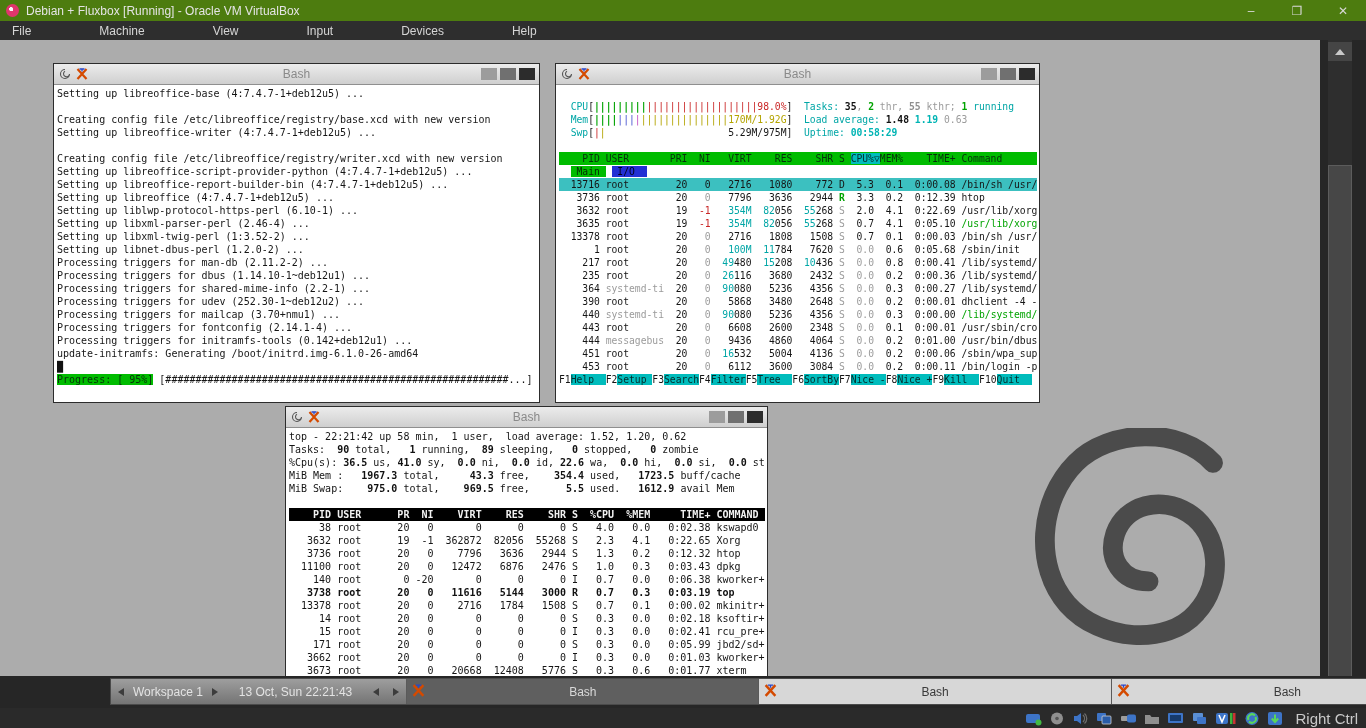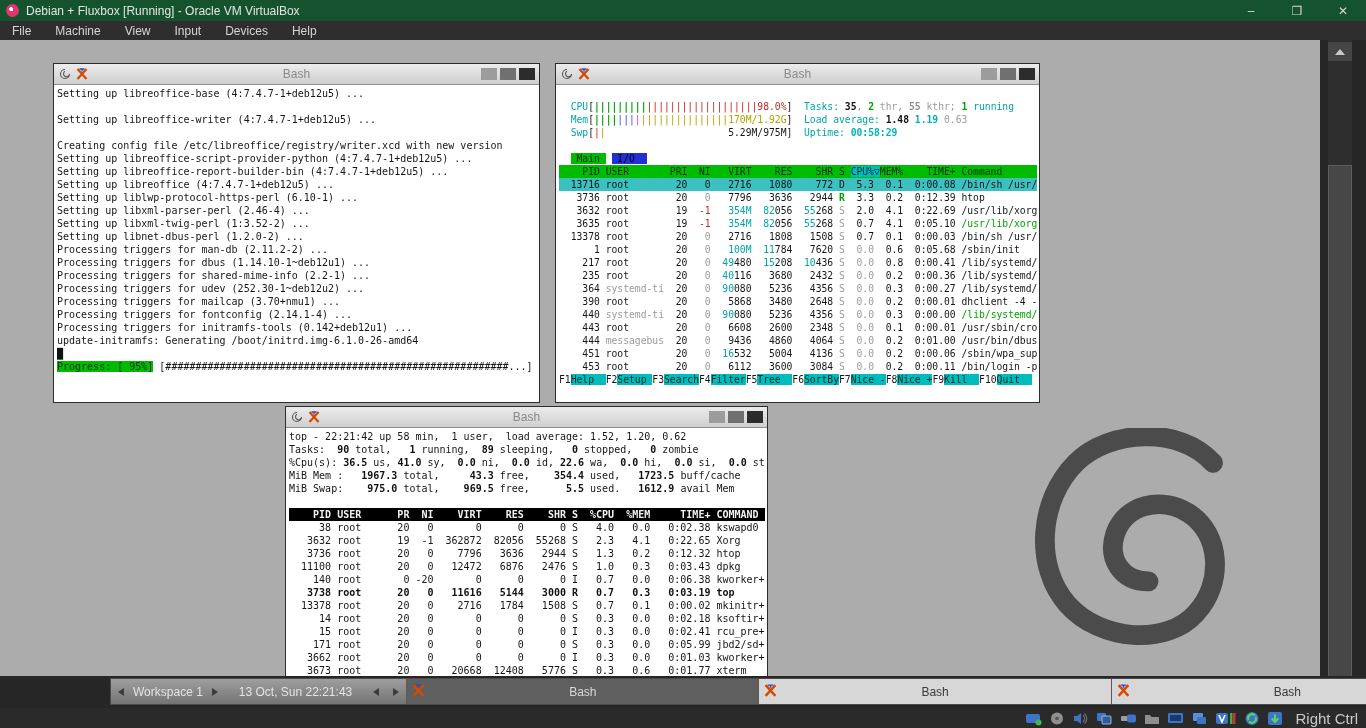--- a/index.html
+++ b/index.html
@@ -2,29 +2,29 @@
 <html><head>
 <meta charset="utf-8">
 <style>
   * { margin:0; padding:0; box-sizing:border-box; }
   html,body { width:1366px; height:728px; overflow:hidden; background:#262626;
               font-family:"Liberation Sans", sans-serif; }
   body { position:relative; }
 
   
   .vbx-titlebar { position:absolute; left:0; top:0; width:1366px; height:21px;
-    background:#14532d; display:flex; align-items:center; color:#e4e4e4; font-size:12px; }
+    background:#4d7c0f; display:flex; align-items:center; color:#e4e4e4; font-size:12px; }
   .vbx-logo { width:13px; height:13px; border-radius:50%; margin:0 7px 0 6px;
     background:radial-gradient(circle at 40% 40%, #f6f6f6 0 18%, #e0356d 20% 100%); }
   .vbx-title { flex:0 0 auto; }
   .vbx-controls { margin-left:auto; display:flex; }
   .vbx-controls span { width:46px; height:21px; display:flex; align-items:center;
     justify-content:center; color:#d8d8d8; font-size:12px; }
   .vbx-menubar { position:absolute; left:0; top:21px; width:1366px; height:19px;
-    background:#2e2e2e; display:flex; align-items:center; color:#d6d6d6; font-size:12px; }
+    background:#2e2e2e; display:flex; align-items:center; color:#d6d6d6; font-size:12px;gap:44px; }
   .vbx-menubar span { padding:0 12px; }
 
   
   .desktop { position:absolute; left:0; top:40px; width:1320px; height:636px;
     background:#acacac; overflow:hidden; }
   .debian-swirl { position:absolute; left:1030px; top:388px; width:208px; height:232px; }
 
   
   .xwin { position:absolute; border:1px solid #2c2c2c; background:#fff; }
   .xtitle { height:21px; background:linear-gradient(#ececec,#cfcfcf);
@@ -144,20 +144,21 @@
       <span class="xtitle-text">Bash</span>
       <span class="xbtns">
         <i class="b1"></i>
         <i class="b2"></i>
         <i class="b3"></i>
       </span>
     </div>
     <div class="term">
         <div class="ln"><span class="sg-p">Setting up libreoffice-base (4:7.4.7-1+deb12u5) ...</span></div>
         <div class="ln"></div>
+        <div class="ln"><span class="sg-p">Creating config file /etc/libreoffice/registry/base.xcd with new version</span></div>
         <div class="ln"><span class="sg-p">Setting up libreoffice-writer (4:7.4.7-1+deb12u5) ...</span></div>
         <div class="ln"></div>
         <div class="ln"><span class="sg-p">Creating config file /etc/libreoffice/registry/writer.xcd with new version</span></div>
         <div class="ln"><span class="sg-p">Setting up libreoffice-script-provider-python (4:7.4.7-1+deb12u5) ...</span></div>
         <div class="ln"><span class="sg-p">Setting up libreoffice-report-builder-bin (4:7.4.7-1+deb12u5) ...</span></div>
         <div class="ln"><span class="sg-p">Setting up libreoffice (4:7.4.7-1+deb12u5) ...</span></div>
         <div class="ln"><span class="sg-p">Setting up liblwp-protocol-https-perl (6.10-1) ...</span></div>
         <div class="ln"><span class="sg-p">Setting up libxml-parser-perl (2.46-4) ...</span></div>
         <div class="ln"><span class="sg-p">Setting up libxml-twig-perl (1:3.52-2) ...</span></div>
         <div class="ln"><span class="sg-p">Setting up libnet-dbus-perl (1.2.0-2) ...</span></div>
@@ -193,30 +194,30 @@
         <i class="b2"></i>
         <i class="b3"></i>
       </span>
     </div>
     <div class="term small">
         <div class="ln"></div>
         <div class="ln"><span class="sg-c">  CPU</span><span class="sg-p">[</span><span class="sg-g">|||||||||</span><span class="sg-r">|||||||||||||||||||</span><span class="sg-r">98.0%</span><span class="sg-p">]  </span><span class="sg-c">Tasks: </span><span class="sg-b">35</span><span class="sg-gy">, </span><span class="sg-g">2</span><span class="sg-gy"> thr, </span><span class="sg-gyb">55</span><span class="sg-gy"> kthr; </span><span class="sg-g">1</span><span class="sg-c"> running</span></div>
         <div class="ln"><span class="sg-c">  Mem</span><span class="sg-p">[</span><span class="sg-g">||||</span><span class="sg-bl">|||</span><span class="sg-mg">|</span><span class="sg-y">|||||||||||||||170M/1.92G</span><span class="sg-p">]  </span><span class="sg-c">Load average: </span><span class="sg-b">1.48 </span><span class="sg-cb">1.19 </span><span class="sg-gy">0.63</span></div>
         <div class="ln"><span class="sg-c">  Swp</span><span class="sg-p">[</span><span class="sg-r">|</span><span class="sg-y">|</span><span class="sg-p">                     5.29M/975M]  </span><span class="sg-c">Uptime: </span><span class="sg-cb">00:58:29</span></div>
         <div class="ln"></div>
+        <div class="ln hg"><span class="sg-hg">    PID USER       PRI  NI   VIRT    RES    SHR S </span><span class="sg-hc">CPU%▽</span><span class="sg-hg">MEM%    TIME+ Command</span></div>
         <div class="ln"><span class="sg-p">  </span><span class="sg-tabg"> Main </span><span class="sg-p"> </span><span class="sg-tabb"> I/O  </span></div>
-        <div class="ln hg"><span class="sg-hg">    PID USER       PRI  NI   VIRT    RES    SHR S </span><span class="sg-hc">CPU%▽</span><span class="sg-hg">MEM%    TIME+ Command</span></div>
         <div class="ln sel"><span class="sg-p">  13716 root        20   0   2716   1080    772 D  5.3  0.1  0:00.08 /bin/sh /usr/</span></div>
         <div class="ln"><span class="sg-p">   3736 root        20 </span><span class="sg-gy">  0</span><span class="sg-p">   7796   3636   2944 </span><span class="sg-g">R</span><span class="sg-p">  3.3  0.2  0:12.39 htop</span></div>
         <div class="ln"><span class="sg-p">   3632 root        19 </span><span class="sg-r"> -1</span><span class="sg-p"> </span><span class="sg-c">  354M</span><span class="sg-p"> </span><span class="sg-c"> 82</span><span class="sg-p">056</span><span class="sg-p"> </span><span class="sg-c"> 55</span><span class="sg-p">268</span><span class="sg-p"> </span><span class="sg-gy">S</span><span class="sg-p">  2.0  4.1  0:22.69 /usr/lib/xorg</span></div>
         <div class="ln"><span class="sg-p">   3635 root        19 </span><span class="sg-r"> -1</span><span class="sg-p"> </span><span class="sg-c">  354M</span><span class="sg-p"> </span><span class="sg-c"> 82</span><span class="sg-p">056</span><span class="sg-p"> </span><span class="sg-c"> 55</span><span class="sg-p">268</span><span class="sg-p"> </span><span class="sg-gy">S</span><span class="sg-p">  0.7  4.1  0:05.10 </span><span class="sg-gc">/usr/lib/xorg</span></div>
         <div class="ln"><span class="sg-p">  13378 root        20 </span><span class="sg-gy">  0</span><span class="sg-p">   2716   1808   1508 </span><span class="sg-gy">S</span><span class="sg-p">  0.7  0.1  0:00.03 /bin/sh /usr/</span></div>
         <div class="ln"><span class="sg-p">      1 root        20 </span><span class="sg-gy">  0</span><span class="sg-p"> </span><span class="sg-c">  100M</span><span class="sg-p"> </span><span class="sg-c"> 11</span><span class="sg-p">784</span><span class="sg-p">   7620 </span><span class="sg-gy">S</span><span class="sg-gy">  0.0</span><span class="sg-p">  0.6  0:05.68 /sbin/init</span></div>
         <div class="ln"><span class="sg-p">    217 root        20 </span><span class="sg-gy">  0</span><span class="sg-p"> </span><span class="sg-c"> 49</span><span class="sg-p">480</span><span class="sg-p"> </span><span class="sg-c"> 15</span><span class="sg-p">208</span><span class="sg-p"> </span><span class="sg-c"> 10</span><span class="sg-p">436</span><span class="sg-p"> </span><span class="sg-gy">S</span><span class="sg-gy">  0.0</span><span class="sg-p">  0.8  0:00.41 /lib/systemd/</span></div>
-        <div class="ln"><span class="sg-p">    235 root        20 </span><span class="sg-gy">  0</span><span class="sg-p"> </span><span class="sg-c"> 40</span><span class="sg-p">116</span><span class="sg-p">   3680   2432 </span><span class="sg-gy">S</span><span class="sg-gy">  0.0</span><span class="sg-p">  0.2  0:00.36 /lib/systemd/</span></div>
+        <div class="ln"><span class="sg-p">    235 root        20 </span><span class="sg-gy">  0</span><span class="sg-p"> </span><span class="sg-c"> 26</span><span class="sg-p">116</span><span class="sg-p">   3680   2432 </span><span class="sg-gy">S</span><span class="sg-gy">  0.0</span><span class="sg-p">  0.2  0:00.36 /lib/systemd/</span></div>
         <div class="ln"><span class="sg-p">    364 </span><span class="sg-gy">systemd-ti</span><span class="sg-p">  20 </span><span class="sg-gy">  0</span><span class="sg-p"> </span><span class="sg-c"> 90</span><span class="sg-p">080</span><span class="sg-p">   5236   4356 </span><span class="sg-gy">S</span><span class="sg-gy">  0.0</span><span class="sg-p">  0.3  0:00.27 /lib/systemd/</span></div>
         <div class="ln"><span class="sg-p">    390 root        20 </span><span class="sg-gy">  0</span><span class="sg-p">   5868   3480   2648 </span><span class="sg-gy">S</span><span class="sg-gy">  0.0</span><span class="sg-p">  0.2  0:00.01 dhclient -4 -</span></div>
         <div class="ln"><span class="sg-p">    440 </span><span class="sg-gy">systemd-ti</span><span class="sg-p">  20 </span><span class="sg-gy">  0</span><span class="sg-p"> </span><span class="sg-c"> 90</span><span class="sg-p">080</span><span class="sg-p">   5236   4356 </span><span class="sg-gy">S</span><span class="sg-gy">  0.0</span><span class="sg-p">  0.3  0:00.00 </span><span class="sg-gc">/lib/systemd/</span></div>
         <div class="ln"><span class="sg-p">    443 root        20 </span><span class="sg-gy">  0</span><span class="sg-p">   6608   2600   2348 </span><span class="sg-gy">S</span><span class="sg-gy">  0.0</span><span class="sg-p">  0.1  0:00.01 /usr/sbin/cro</span></div>
         <div class="ln"><span class="sg-p">    444 </span><span class="sg-gy">messagebus</span><span class="sg-p">  20 </span><span class="sg-gy">  0</span><span class="sg-p">   9436   4860   4064 </span><span class="sg-gy">S</span><span class="sg-gy">  0.0</span><span class="sg-p">  0.2  0:01.00 /usr/bin/dbus</span></div>
         <div class="ln"><span class="sg-p">    451 root        20 </span><span class="sg-gy">  0</span><span class="sg-p"> </span><span class="sg-c"> 16</span><span class="sg-p">532</span><span class="sg-p">   5004   4136 </span><span class="sg-gy">S</span><span class="sg-gy">  0.0</span><span class="sg-p">  0.2  0:00.06 /sbin/wpa_sup</span></div>
         <div class="ln"><span class="sg-p">    453 root        20 </span><span class="sg-gy">  0</span><span class="sg-p">   6112   3600   3084 </span><span class="sg-gy">S</span><span class="sg-gy">  0.0</span><span class="sg-p">  0.2  0:00.11 /bin/login -p</span></div>
         <div class="ln"><span class="sg-p">F1</span><span class="sg-hc">Help  </span><span class="sg-p">F2</span><span class="sg-hc">Setup </span><span class="sg-p">F3</span><span class="sg-hc">Search</span><span class="sg-p">F4</span><span class="sg-hc">Filter</span><span class="sg-p">F5</span><span class="sg-hc">Tree  </span><span class="sg-p">F6</span><span class="sg-hc">SortBy</span><span class="sg-p">F7</span><span class="sg-hc">Nice -</span><span class="sg-p">F8</span><span class="sg-hc">Nice +</span><span class="sg-p">F9</span><span class="sg-hc">Kill  </span><span class="sg-p">F10</span><span class="sg-hc">Quit  </span></div>
       </div>
   </div>

